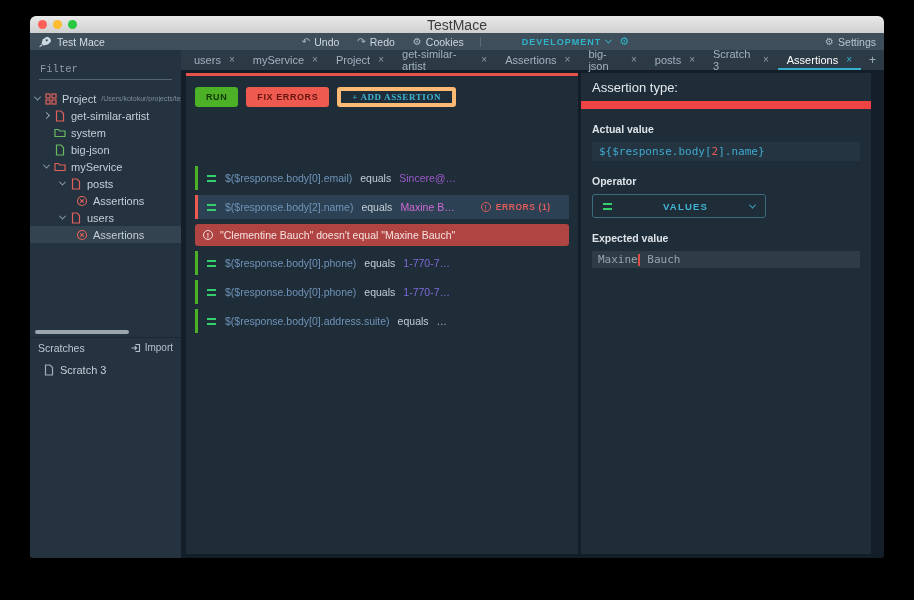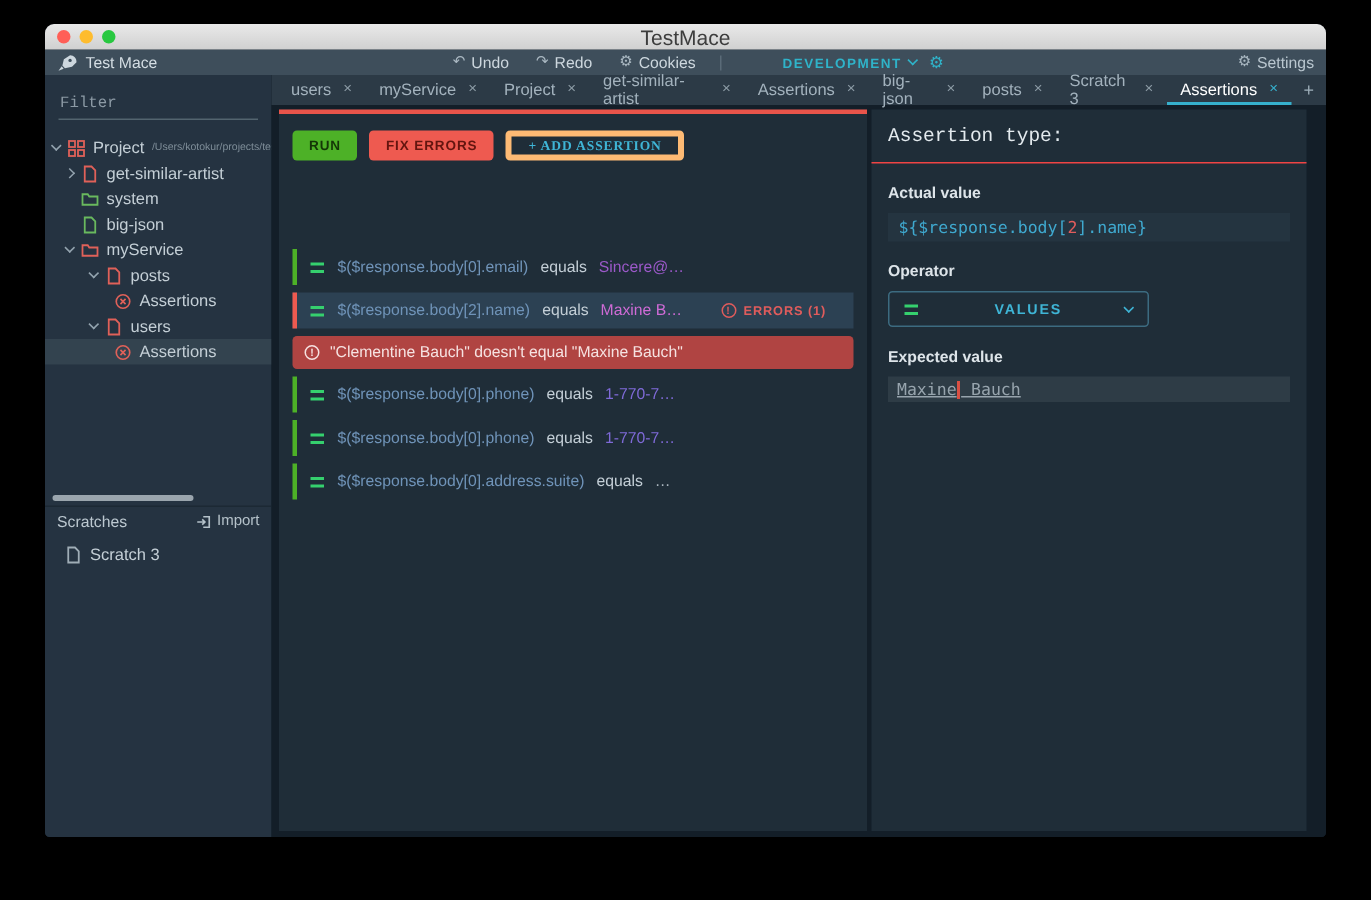--- a/index.html
+++ b/index.html
@@ -97,36 +97,36 @@
   .errtag { margin-left:26px; display:flex; align-items:center; gap:5px; color:#e05c5c;
             font-size:8.5px; font-weight:bold; letter-spacing:0.6px; }
   .circ-ex { display:inline-flex; align-items:center; justify-content:center; width:10px; height:10px;
              border:1px solid currentColor; border-radius:50%; font-size:7px; font-weight:bold; line-height:1; }
   .banner { height:22px; margin-bottom:5px; background:#b04442; border-radius:3px; display:flex;
             align-items:center; padding:0 8px; gap:7px; color:#f6e2e1; font-size:10.5px; }
 
   
   .cpanel { flex:1; background:#1f2d38; display:flex; flex-direction:column; min-width:0; }
   .cheader { height:36px; flex:none; display:flex; align-items:center; padding:0 11px;
-             border-bottom:1px solid #ef4444;font-family:Liberation Mono, monospace; }
+             border-bottom:8px solid #ef4444; }
   .ctitle { color:#e3eaee; font-size:13px; }
   .dropdown { display:flex; align-items:center; border:1px solid #3c6b80; border-radius:3px;
               height:24px; padding:0 10px; gap:10px; cursor:default; }
   .dropdown .lbl { color:#3fb5d6; font-size:9.5px; font-weight:bold; letter-spacing:1.2px; }
   .dropdown .chev { border-color:#3fb5d6; }
   .cheader .dropdown { margin-left:11px; }
   .cbody { padding:10px 11px; }
   .flabel { color:#dde4e9; font-size:10.5px; font-weight:bold; margin:4px 0 7px; }
   .codefield { background:#243440; height:19px; display:flex; align-items:center; padding:0 7px;
                font-family:"DejaVu Sans Mono",monospace; font-size:11px; color:#3fa9cf; white-space:pre; }
   .codefield .idx { color:#e05c5c; }
   .op-dd { width:174px; justify-content:space-between; margin-bottom:4px; }
   .mt { margin-top:14px; }
   .expfield { background:#2e3c46; height:17px; display:flex; align-items:center; padding:0 6px;
-              font-family:"DejaVu Sans Mono",monospace; font-size:11px; color:#97a4ad; white-space:pre;text-decoration:underline; }
+              font-family:"DejaVu Sans Mono",monospace; font-size:11px; color:#97a4ad; white-space:pre; }
   .cursor { display:inline-block; width:2px; height:12px; background:#d94f43; margin:0 0.5px; }
 
   svg { display:block; }
 </style>
 </head>
 <body>
 
 <div class="window">
 
   <div class="titlebar">

